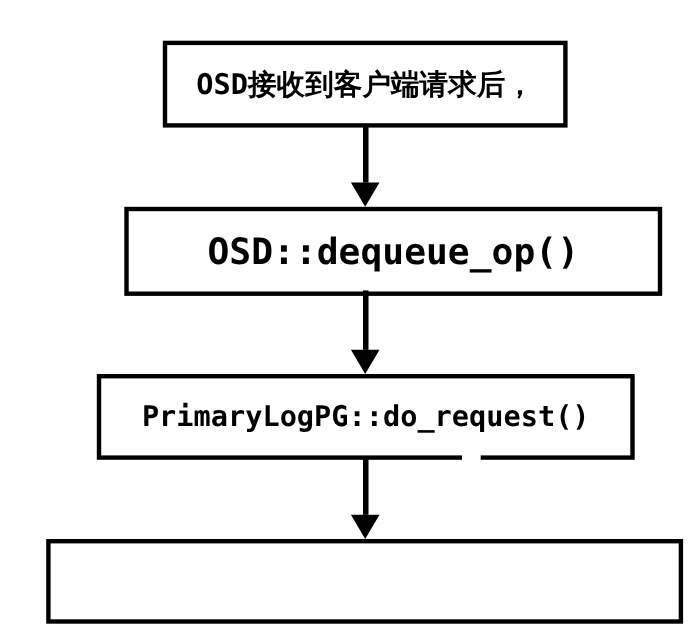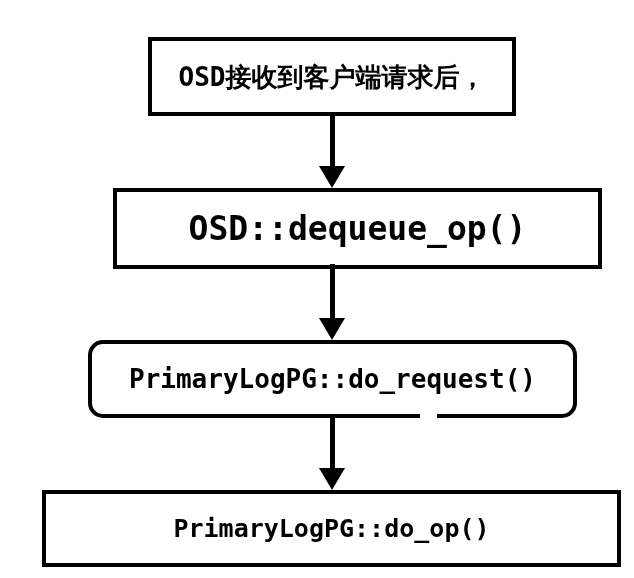--- a/index.html
+++ b/index.html
@@ -36,21 +36,20 @@
     font-family: "DejaVu Sans Mono", "DejaVu Sans", sans-serif;
   }
   #node-dequeue {
     left: 88px; top: 188px; width: 489px; height: 81px;
     font-size: 33px;
     margin-left: 25px;
   }
   #node-dorequest {
     left: 88px; top: 340px; width: 489px; height: 78px;
     font-size: 26px;
-    border-radius: 15px;
   }
   #node-doop {
     left: 42px; top: 490px; width: 579px; height: 77px;
     font-size: 25px; line-height: 32px;
   }
   .arrow {
     position: absolute;
     width: 28px;
     display: flex;
     flex-direction: column;
@@ -103,14 +102,13 @@
 </div>
 
 <div class="border-gap"></div>
 
 <div class="arrow" id="arrow-3">
   <div class="arrow-shaft"></div>
   <div class="arrow-head"></div>
 </div>
 
 <div class="node" id="node-doop">
-  <div class="line">PrimaryLogPG::do_op()</div>
 </div>
 
 </body></html>

